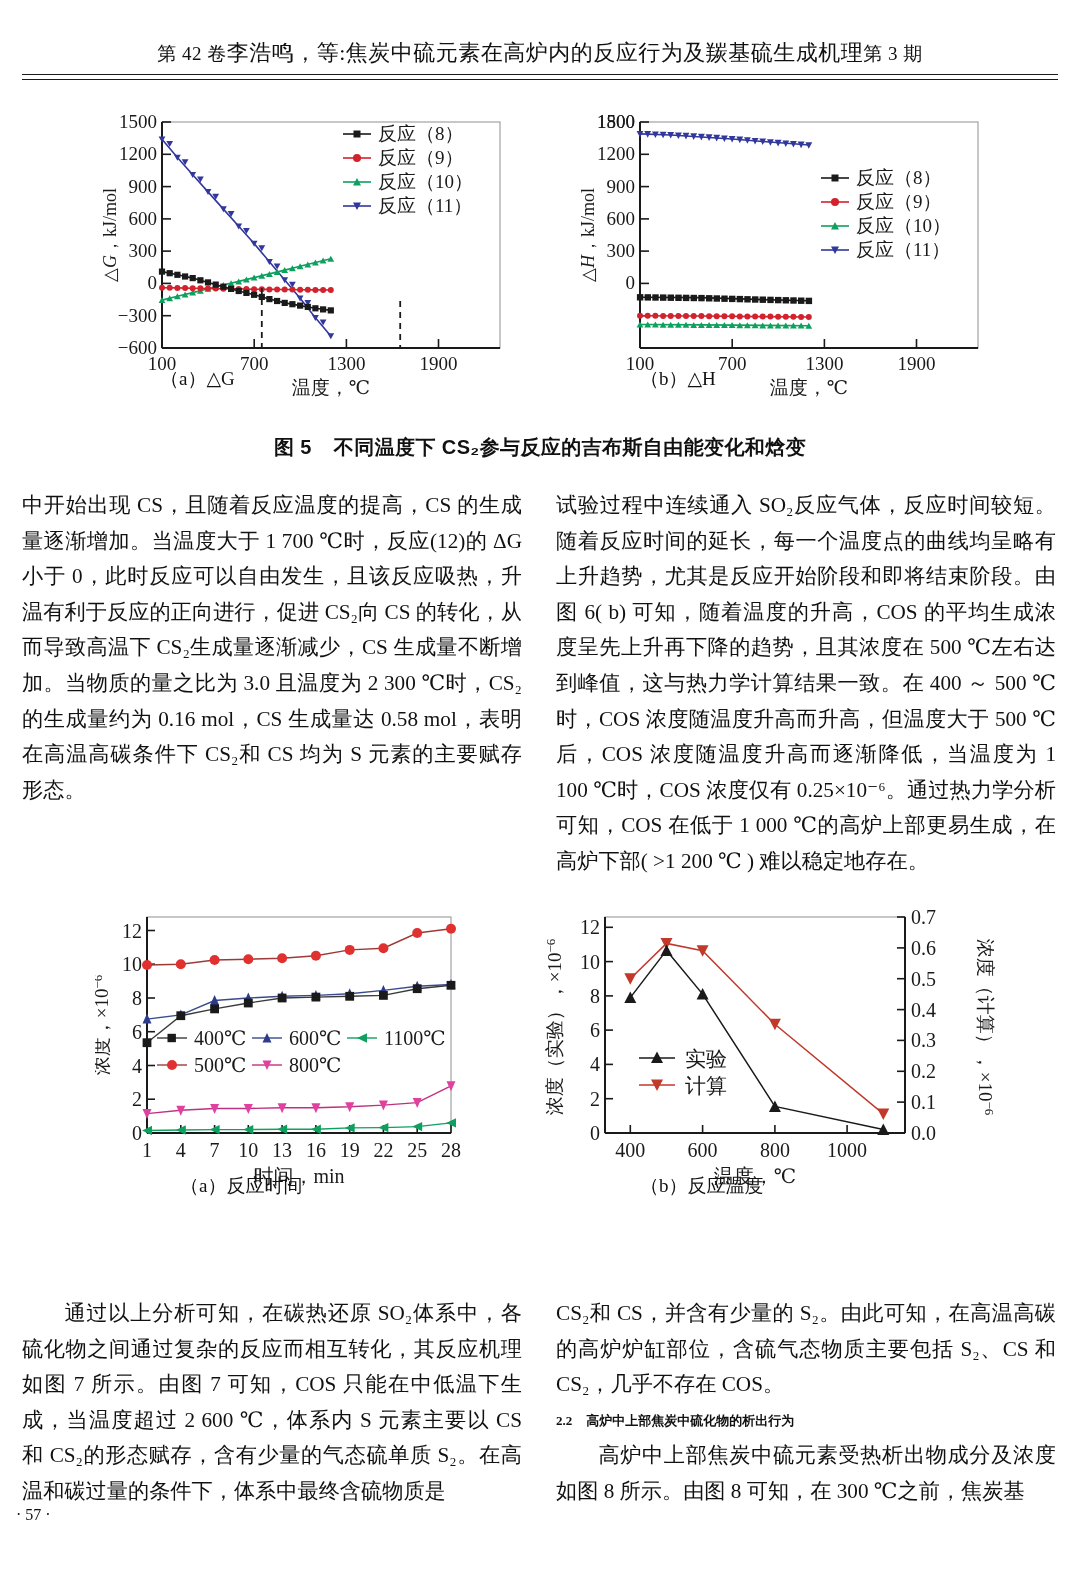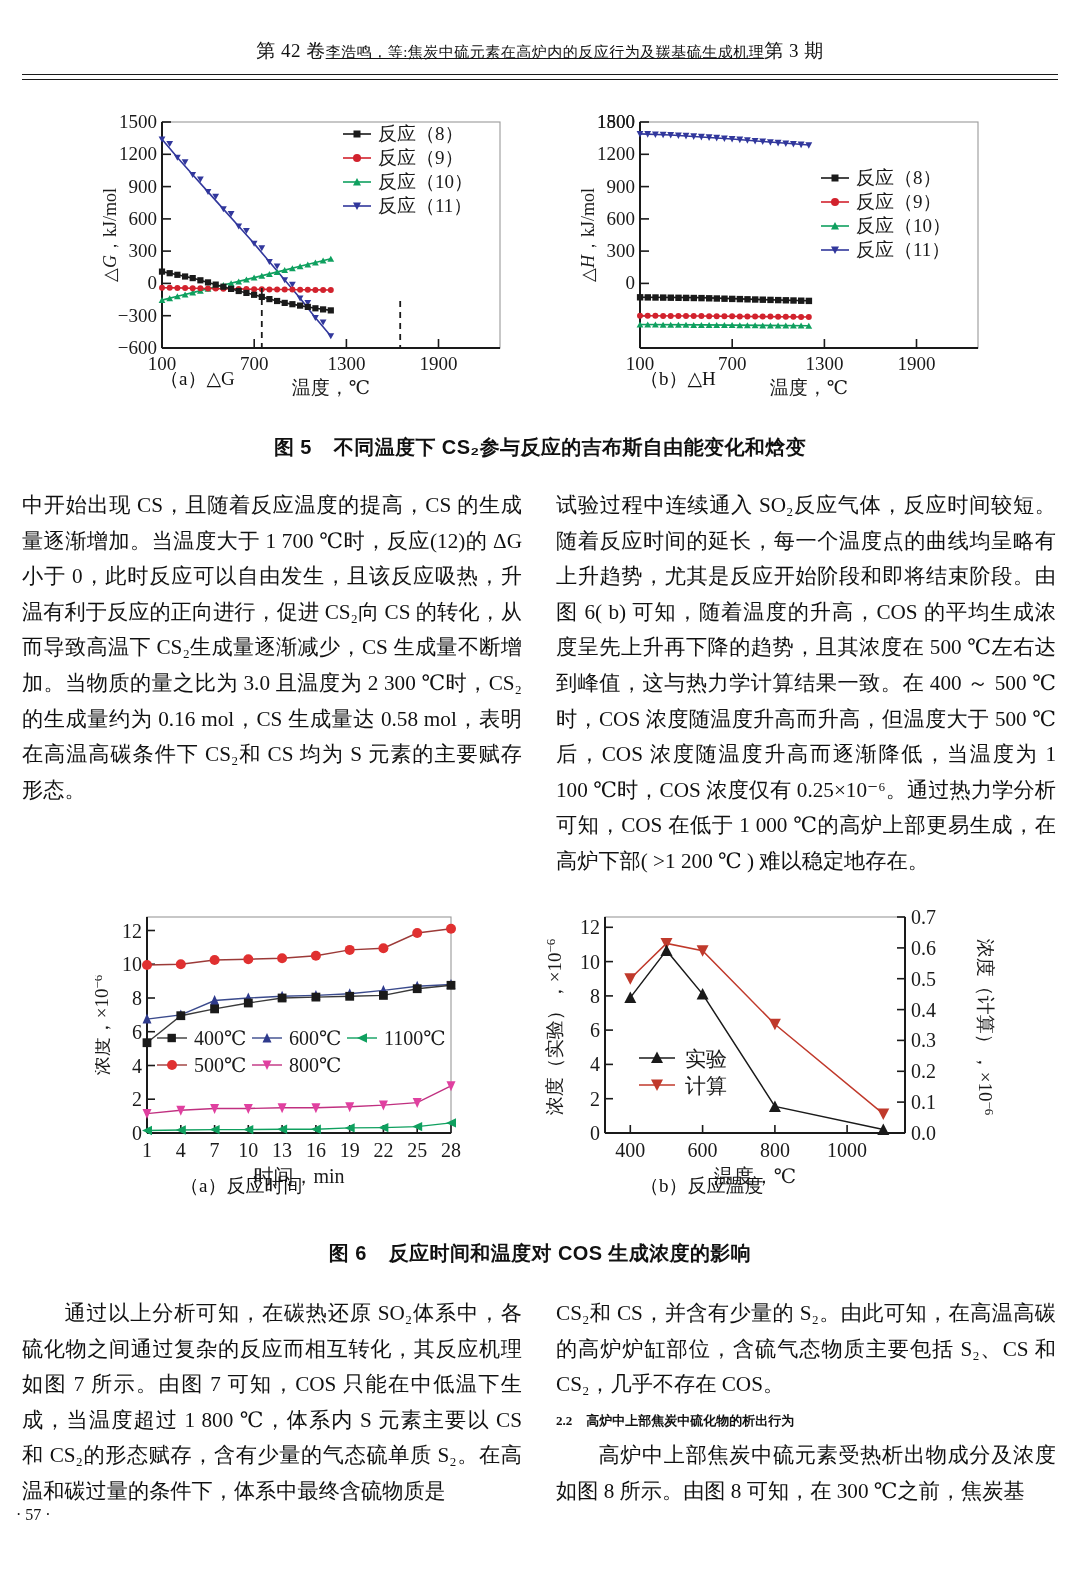--- a/index.html
+++ b/index.html
@@ -9,21 +9,21 @@
     color:#111;overflow:hidden;position:relative;
   }
   .page{position:relative;width:1080px;height:1570px;}
 
   
   .header{
     position:absolute;left:22px;top:38px;width:1036px;
     display:flex;align-items:baseline;justify-content:center;
     font-size:19px;letter-spacing:.5px;
   }
-  .header .mid{font-size:15px;text-decoration:underline;}
+  .header .mid{font-size:22px;}
   .rule{
     position:absolute;left:22px;top:74px;width:1036px;height:4px;
     border-top:1.6px solid #1a1a1a;border-bottom:1.6px solid #1a1a1a;
   }
 
   
   .fig5{position:absolute;left:0;top:108px;width:1080px;height:300px;}
   .fig6{position:absolute;left:0;top:905px;width:1080px;height:290px;}
 
   .chartbox{position:absolute;}
@@ -685,26 +685,23 @@
           <polygon points="116,174.5 128,174.5 122,186" fill="#c0392b"></polygon>
           <text class="axis-txt" x="150" y="188" font-size="21" fill="#1a1a1a">计算</text>
         </g>
       </svg>
     </div>
 
     <div class="subcap" style="left:180px;top:268px;width:230px;">（a）反应时间</div>
     <div class="subcap" style="left:640px;top:268px;width:230px;">（b）反应温度</div>
   </div>
 
-  <div class="figcap" style="top:1240px;">
-    <span>图 6</span><span class="gap"></span><span>反应时间和温度对 COS 生成浓度的影响</span>
-  </div>
 
   <div class="col colL block2">
-    <p class="ind">通过以上分析可知，在碳热还原 SO₂体系中，各硫化物之间通过复杂的反应而相互转化，其反应机理如图 7 所示。由图 7 可知，COS 只能在中低温下生成，当温度超过 1 800 ℃，体系内 S 元素主要以 CS 和 CS₂的形态赋存，含有少量的气态硫单质 S₂。在高温和碳过量的条件下，体系中最终含硫物质是</p>
+    <p class="ind">通过以上分析可知，在碳热还原 SO₂体系中，各硫化物之间通过复杂的反应而相互转化，其反应机理如图 7 所示。由图 7 可知，COS 只能在中低温下生成，当温度超过 2 600 ℃，体系内 S 元素主要以 CS 和 CS₂的形态赋存，含有少量的气态硫单质 S₂。在高温和碳过量的条件下，体系中最终含硫物质是</p>
   </div>
   <div class="col colR block2">
     <p>CS₂和 CS，并含有少量的 S₂。由此可知，在高温高碳的高炉炉缸部位，含硫气态物质主要包括 S₂、CS 和 CS₂，几乎不存在 COS。</p>
     <p class="sec-h">
       <span class="num">2.2</span><span>高炉中上部焦炭中硫化物的析出行为</span>
     </p>
     <p class="ind">高炉中上部焦炭中硫元素受热析出物成分及浓度如图 8 所示。由图 8 可知，在 300 ℃之前，焦炭基</p>
   </div>
 
   <div class="pagenum">· 57 ·</div>

